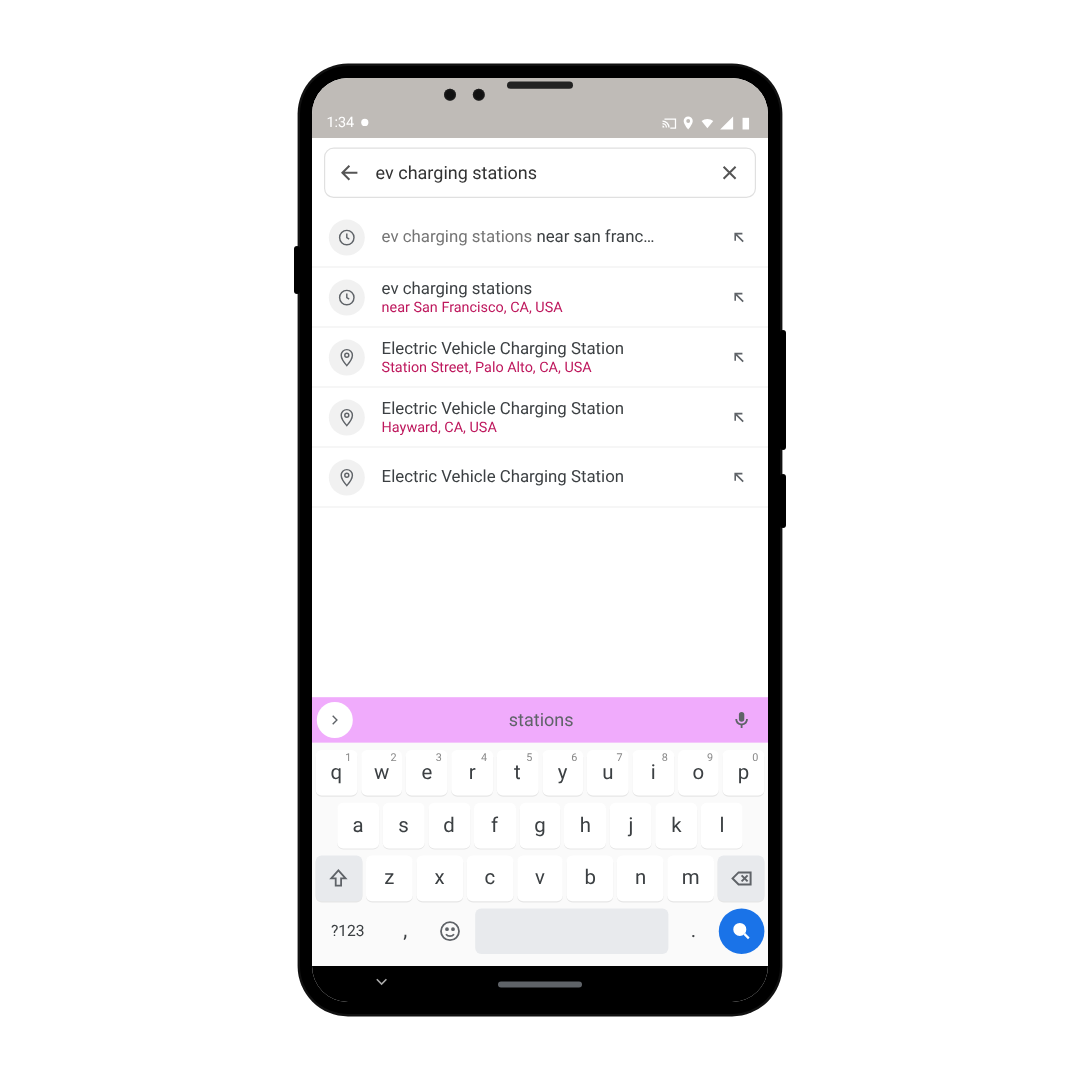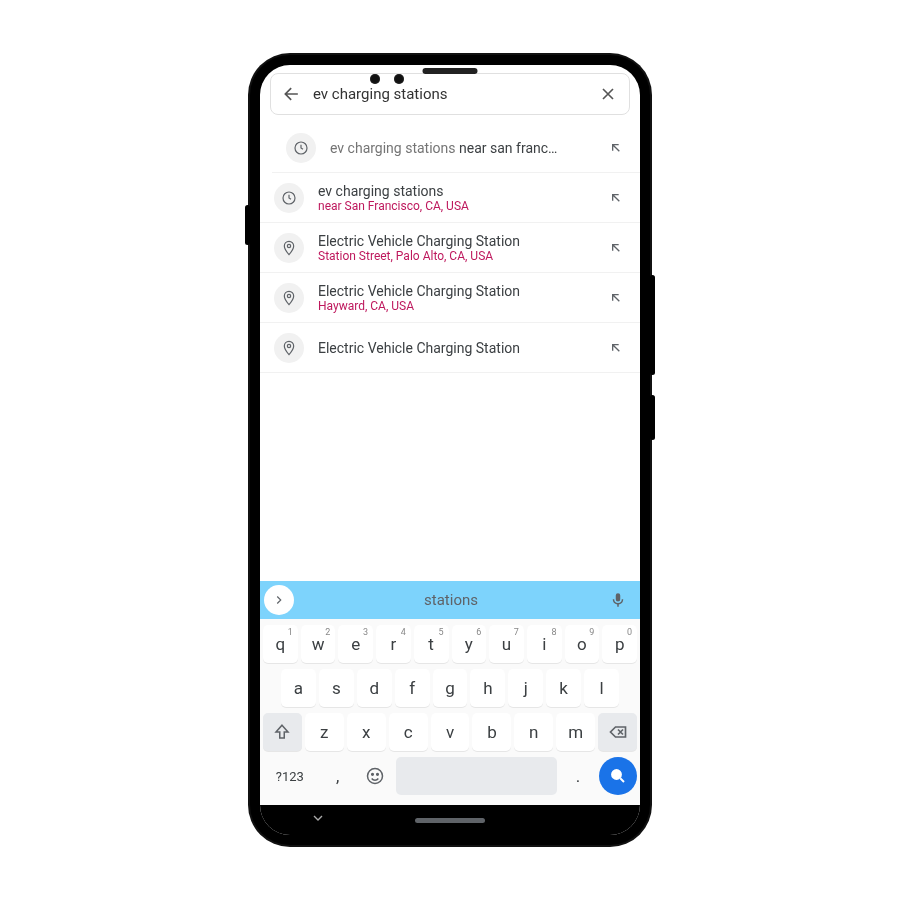--- a/index.html
+++ b/index.html
@@ -17,33 +17,33 @@
   .status-left { display:flex; align-items:center; gap:6px; }
   .status-right { display:flex; align-items:center; gap:3px; }
   .status-right svg, .status-right .ico { width:13px; height:13px; fill:#fff; }
   .search-wrap { padding: 8px 10px; }
   .search-bar { display: flex; align-items: center; border: 1px solid #e0e0e0; border-radius: 8px; height: 42px; padding: 0 10px; gap: 10px; }
   .search-input { flex: 1; border: none; outline: none; font-size: 15px; color: #333; background:transparent;}
   .icon-btn { width: 22px; height: 22px; display:flex; align-items:center; justify-content:center; color:#555; cursor:pointer; }
   .icon-btn svg { width:20px; height:20px; stroke:#555; }
   .suggestions { flex:1; overflow-y:auto; }
   .sugg { display:flex; align-items:center; padding: 8px 14px; border-bottom:1px solid #f1f1f1; gap: 14px; min-height: 50px; cursor:pointer;}
-  .sugg:first-child { border-top: none; margin-left: 12px; }
+  .sugg:first-child { border-top: none; }
   .sugg-icon { width:30px; height:30px; border-radius:50%; background:#f1f1f1; display:flex; align-items:center; justify-content:center; flex-shrink:0; }
   .sugg-icon.red { background:#fdecea; }
   .sugg-icon svg { width:16px; height:16px; stroke:#5f6368; fill:none; stroke-width:1.8; }
   .sugg-icon.red svg { stroke:#d93025; }
   .sugg-body { flex:1; min-width:0; }
   .sugg-title { font-size:14px; color:#3c4043; white-space:nowrap; overflow:hidden; text-overflow:ellipsis; }
   .sugg-title .prefix { color:#757575; }
   .sugg-sub { font-size:12px; color:#be185d; }
   .sugg-arrow { width:20px; height:20px; flex-shrink:0; display:flex; align-items:center; justify-content:center;}
   .sugg-arrow svg { width:16px; height:16px; stroke:#5f6368; stroke-width:2; }
   .keyboard { margin-top:auto; }
-  .kb-pred { display:flex; align-items:center; background:#7dd3fc; height:38px; }
+  .kb-pred { display:flex; align-items:center; background:#f0abfc; height:38px; }
   .kb-pred-expand { width:30px; height:30px; margin:0 4px; background:#fff; border-radius:50%; display:flex; align-items:center; justify-content:center; cursor:pointer;}
   .kb-pred-text { flex:1; text-align:center; color:#5f6368; font-size:15px; }
   .kb-pred-mic { width:28px; height:28px; margin-right:8px; display:flex; align-items:center; justify-content:center; cursor:pointer;}
   .kb-rows { background:#fafafa; padding: 6px 3px 4px 3px; }
   .kb-row { display:flex; justify-content:center; margin-bottom:6px; gap:3px; }
   .kb-key { flex:1; height:38px; background:#fff; border-radius:5px; display:flex; align-items:center; justify-content:center; font-size:17px; color:#3c4043; position:relative; cursor:pointer; box-shadow:0 1px 0 rgba(0,0,0,.08);}
   .kb-key .num { position:absolute; top:2px; right:5px; font-size:9px; color:#888; }
   .kb-row.mid { padding: 0 18px; }
   .kb-row.bot .kb-key.special { background:#e8eaed; max-width:44px; }
   .kb-row.bot .kb-key { }
@@ -66,20 +66,43 @@
   <div class="side-btn b1"></div>
   <div class="side-btn b2"></div>
   <div class="left-btn"></div>
   <div class="speaker-slot"></div>
   <div class="front-cams">
       <div class="dot"></div>
       <div class="dot"></div>
     </div>
   <div class="screen">
 
+    <div class="status-bar">
+      <div class="status-left">
+        <span>1:34</span>
+        <span style="width:6px;height:6px;background:#fff;border-radius:50%;display:inline-block;"></span>
+      </div>
+      <div class="status-right">
+        <svg viewBox="0 0 24 24">
+            <path fill="#fff" d="M2 19h3a3 3 0 0 0-3-3v3zm0-5a5 5 0 0 1 5 5h2A7 7 0 0 0 2 12v2zm0-4a9 9 0 0 1 9 9h2A11 11 0 0 0 2 8v2zm3-5v2h16v12h-7v2h9V5H5z"></path>
+          </svg>
+        <svg viewBox="0 0 24 24">
+            <path fill="#fff" d="M12 2a7 7 0 0 0-7 7c0 5 7 13 7 13s7-8 7-13a7 7 0 0 0-7-7zm0 10a3 3 0 1 1 0-6 3 3 0 0 1 0 6z"></path>
+          </svg>
+        <svg viewBox="0 0 24 24">
+            <path fill="#fff" d="M12 20l9-11a14 14 0 0 0-18 0l9 11z"></path>
+          </svg>
+        <svg viewBox="0 0 24 24">
+            <path fill="#fff" d="M2 22h20V2L2 22z"></path>
+          </svg>
+        <svg viewBox="0 0 24 24">
+            <rect x="7" y="4" width="10" height="18" fill="#fff"></rect>
+          </svg>
+      </div>
+    </div>
 
     <div class="search-wrap">
       <div class="search-bar">
         <div class="icon-btn">
           <svg viewBox="0 0 24 24" fill="none" stroke-width="2">
               <path d="M19 12H5m6-7l-7 7 7 7"></path>
             </svg>
         </div>
         <input class="search-input" value="ev charging stations" style="">
         <div class="icon-btn">

